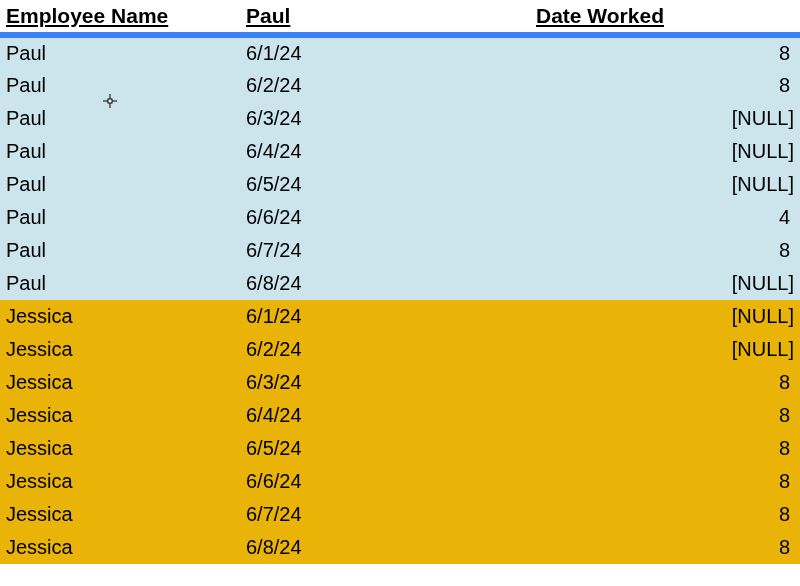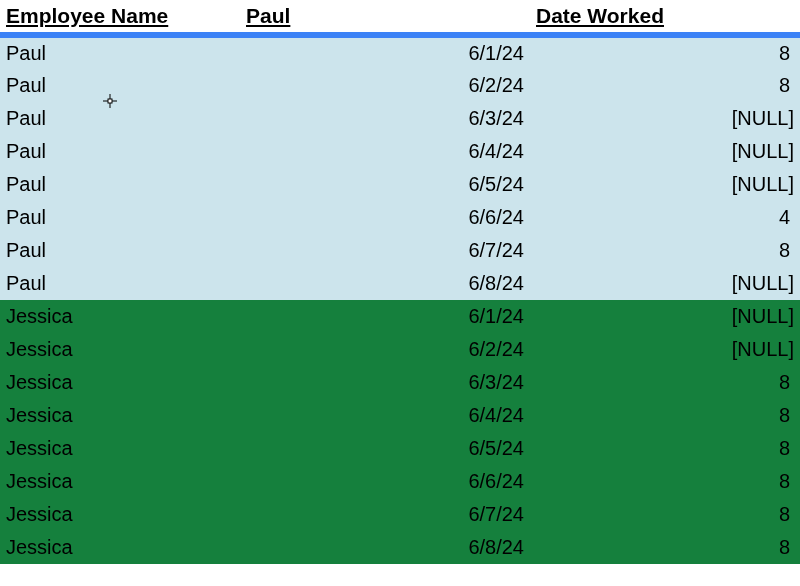--- a/index.html
+++ b/index.html
@@ -38,32 +38,31 @@
       width: 270px;
     }
     .data-row {
       height: 33px;
       margin-top: 32px;
     }
     .data-row.group-paul {
       background: #cce4ec;
     }
     .data-row.group-jessica {
-      background: #15803d;
+      background: #eab308;
     }
     .data-cell {
       padding: 4px 6px;
       font-size: 20px;
       vertical-align: middle;
     }
     .cell-name {
       text-align: left;
     }
     .cell-date {
-      text-align: right;
       padding-right: 6px;
     }
     .cell-null {
       text-align: right;
       padding-left: 6px;
     }
     .cell-hours {
       text-align: right;
       padding-right: 10px;
     }

